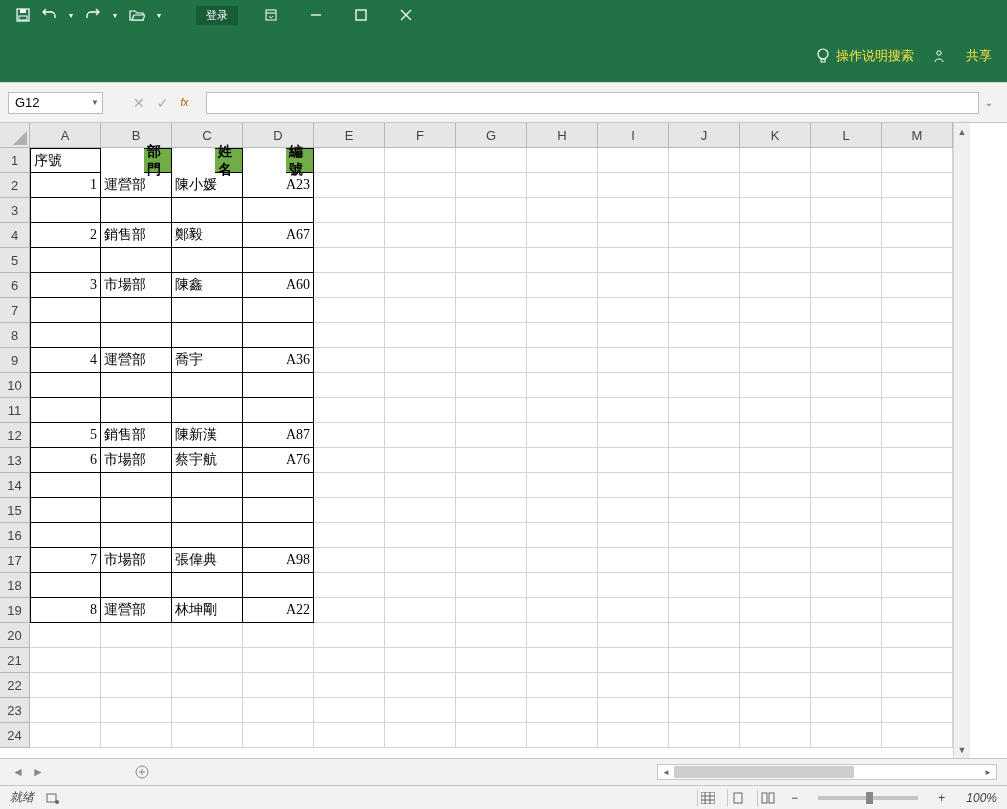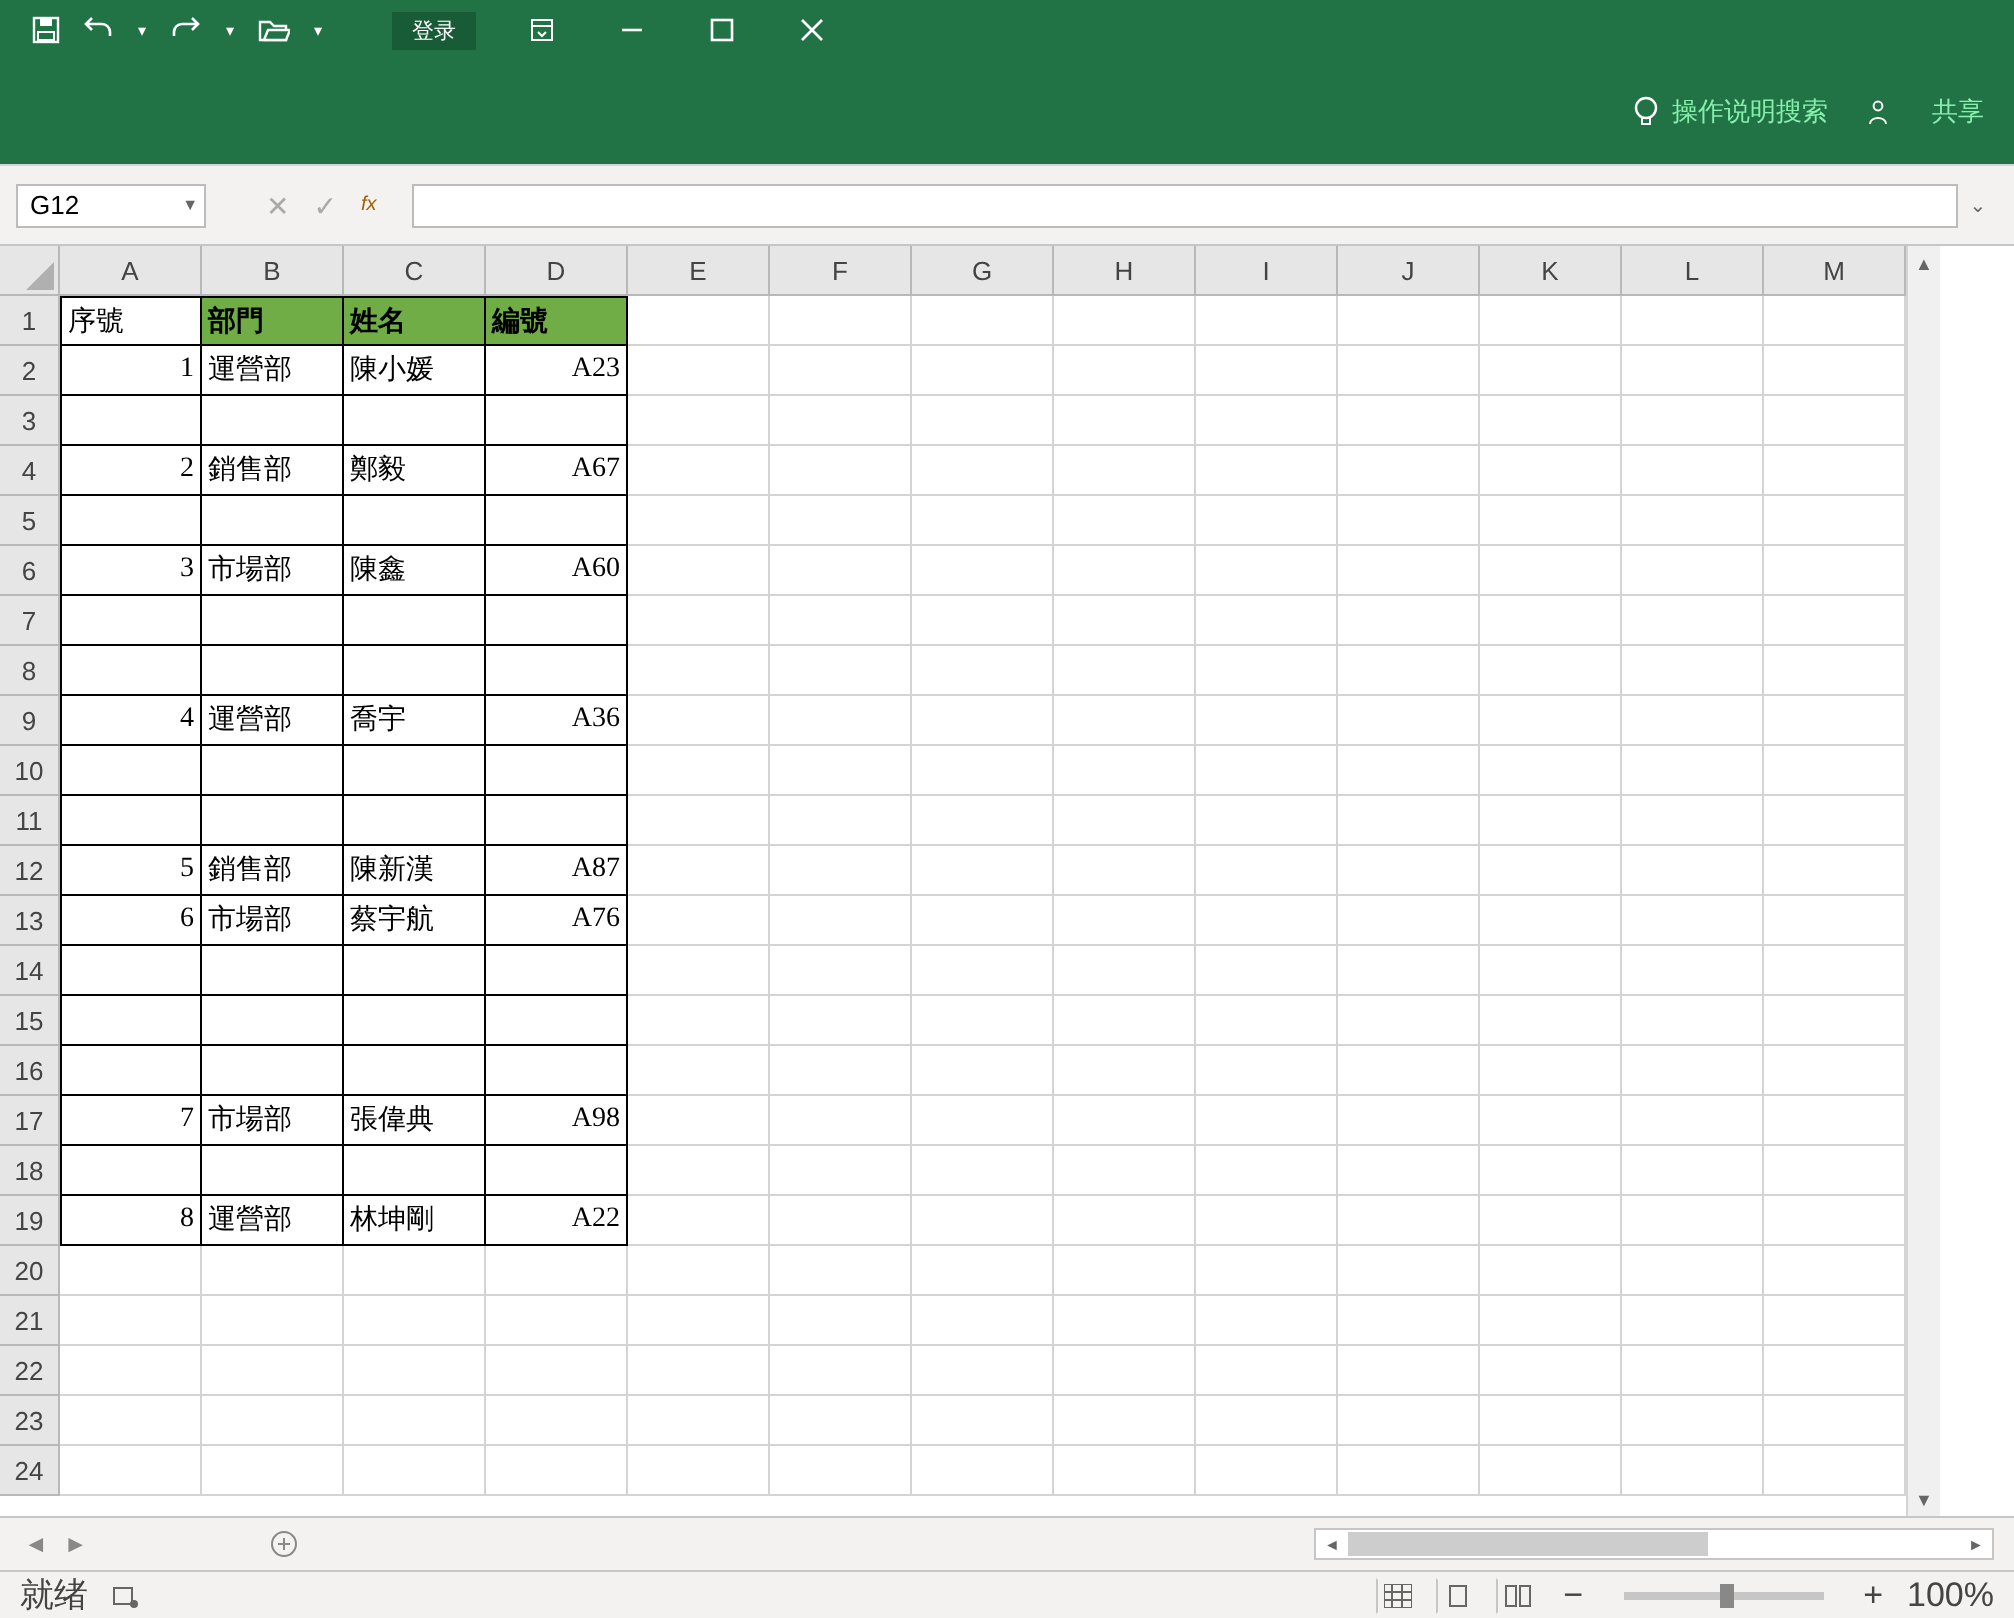--- a/index.html
+++ b/index.html
@@ -10,21 +10,21 @@
 .titlebar .qat .ico { width: 16px; height: 16px; display: inline-flex; align-items: center; justify-content: center; cursor: pointer; }
 .titlebar .title { flex: 1; text-align: center; }
 .titlebar .winctrl { display: flex; align-items: center; gap: 0; }
 .titlebar .winctrl .btn { width: 45px; height: 30px; display: flex; align-items: center; justify-content: center; cursor: pointer; }
 .titlebar .login { background: #185c37; padding: 2px 10px; font-size: 11px; margin-right: 10px; margin-left: 33px; }
 
 .ribbon { background: #217346; height: 52px; display: flex; align-items: center; position: relative; }
 .ribbon .tabs { display: flex; padding-left: 10px; gap: 0; }
 .ribbon .tab { color: #fff; font-size: 13px; padding: 6px 14px; cursor: pointer; }
 .ribbon-bottom-border { height: 1px; background: #d4d4d4; }
-.ribbon .right-area { position: absolute; right: 15px; display: flex; align-items: center; gap: 18px; color: #86efac; font-size: 13px; }
+.ribbon .right-area { position: absolute; right: 15px; display: flex; align-items: center; gap: 18px; color: #fde047; font-size: 13px; }
 .ribbon .right-area .lightbulb { display: inline-flex; align-items: center; gap: 6px; }
 .ribbon .share { display: flex; align-items: center; gap: 20px; }
 
 .namebar { height: 40px; background: #f3f2f1; border-bottom: 1px solid #c6c6c6; display: flex; align-items: center; padding: 0 8px; }
 .namebox { width: 95px; height: 22px; background: #fff; border: 1px solid #bcbcbc; display: flex; align-items: center; padding: 0 6px; font-size: 13px; position: relative; }
 .namebox .dd { position: absolute; right: 3px; font-size: 8px; color: #666;}
 .fx-sep { width: 20px; }
 .fx-btns { display: flex; align-items: center; gap: 12px; color: #aaa; font-size: 14px; padding: 0 10px;}
 .fx-label { font-style: italic; color: #a16207; font-size: 10px; }
 .formula-input { flex: 1; height: 22px; background: #fff; border: 1px solid #bcbcbc; margin-left: 8px; padding: 0 4px; font-size: 13px;}
@@ -34,38 +34,38 @@
 .grid { display: grid; grid-template-columns: 30px repeat(13, 71px); grid-auto-rows: 25px; position: relative; }
 .colhdr { background: #e6e6e6; border-right: 1px solid #b8b8b8; border-bottom: 1px solid #b8b8b8; display: flex; align-items: center; justify-content: center; font-size: 13px; color: #444; cursor: pointer; }
 .rowhdr { background: #e6e6e6; border-right: 1px solid #b8b8b8; border-bottom: 1px solid #b8b8b8; display: flex; align-items: center; justify-content: center; font-size: 13px; color: #444; cursor: pointer;}
 .corner { background: #e6e6e6; border-right: 1px solid #b8b8b8; border-bottom: 1px solid #b8b8b8; position: relative; cursor: pointer;}
 .corner::after { content: ""; position: absolute; right: 2px; bottom: 2px; width: 0; height: 0; border-style: solid; border-width: 0 0 14px 14px; border-color: transparent transparent #b0b0b0 transparent; }
 .cell { border-right: 1px solid #d4d4d4; border-bottom: 1px solid #d4d4d4; display: flex; align-items: center; padding: 0 3px; font-size: 14px; font-family: "SimSun", serif; color: #000; }
 .cell.b-l { border-left: 1px solid #000; }
 .cell.b-r { border-right: 1px solid #000; }
 .cell.b-t { border-top: 1px solid #000; }
 .cell.b-b { border-bottom: 1px solid #000; }
-.cell.hdrcell { background: #70ad47; font-weight: bold; }
+.cell.hdrcell { background: #70ad47; font-weight: bold; margin-left: 43px; }
 .cell.right { justify-content: flex-end; }
 .vscroll { width: 17px; background: #f0f0f0; border-left: 1px solid #d4d4d4; position: relative; }
 .vscroll .up,.vscroll .down{ height: 17px; display:flex;align-items:center;justify-content:center;font-size:9px;color:#666;cursor:pointer;}
 .vscroll .down{position:absolute;bottom:0;width:100%;}
 
 .sheetbar { height: 27px; background: #f3f2f1; border-top: 1px solid #c6c6c6; display: flex; align-items: center; font-size: 12px; }
 .sheetbar .nav { display: flex; gap: 8px; padding: 0 12px; color: #888;}
 .sheetbar .nav span{cursor:pointer;}
 .sheetbar .tabs { display: flex; align-items: stretch; height: 100%; }
 .sheettab { background: #fff; border: 1px solid #aeaeae; border-top: none; padding: 3px 14px; font-size: 13px; cursor: pointer; margin-top: 48px;}
 .addsheet { width: 30px; display: flex; align-items: center; justify-content: center; cursor: pointer; color: #666;}
 .sheetbar .hscroll { flex: 1; display: flex; align-items: center; justify-content: flex-end; padding-right: 10px;}
 .hscroll-track{ width:340px; height:16px; background:#fff; border:1px solid #c6c6c6; display:flex; align-items:center; position:relative;}
 .hscroll-track .lbtn,.hscroll-track .rbtn{width:16px;height:14px;display:flex;align-items:center;justify-content:center;font-size:8px;color:#666;cursor:pointer;}
 .hscroll-track .thumb{position:absolute;left:16px;width:180px;height:12px;background:#cdcdcd;}
 
-.statusbar { height: 24px; background: #f3f2f1; border-top: 1px solid #c6c6c6; display: flex; font-size: 17px; color: #444; padding: 0 10px; }
+.statusbar { height: 24px; background: #f3f2f1; border-top: 1px solid #c6c6c6; display: flex; font-size: 12px; color: #444; padding: 0 10px; font-style: italic; }
 .statusbar .left{display:flex;align-items:center;gap:12px;}
 .statusbar .right{margin-left:auto;display:flex;align-items:center;gap:8px;}
 .viewbtn{width:22px;height:18px;border:1px solid transparent;display:flex;align-items:center;justify-content:center;cursor:pointer; border-left:1px solid #c6c6c6; padding:0 3px;}
 .zoom-slider{width:100px;height:4px;background:#c6c6c6;position:relative;margin:0 8px;}
 .zoom-slider .tick{position:absolute;left:50%;width:1px;height:10px;background:#888;top:-3px;}
 .zoom-slider .knob{position:absolute;left:48%;top:-4px;width:7px;height:12px;background:#888;cursor:pointer;}
 
 svg { display: block; }
 </style>
 </head>

